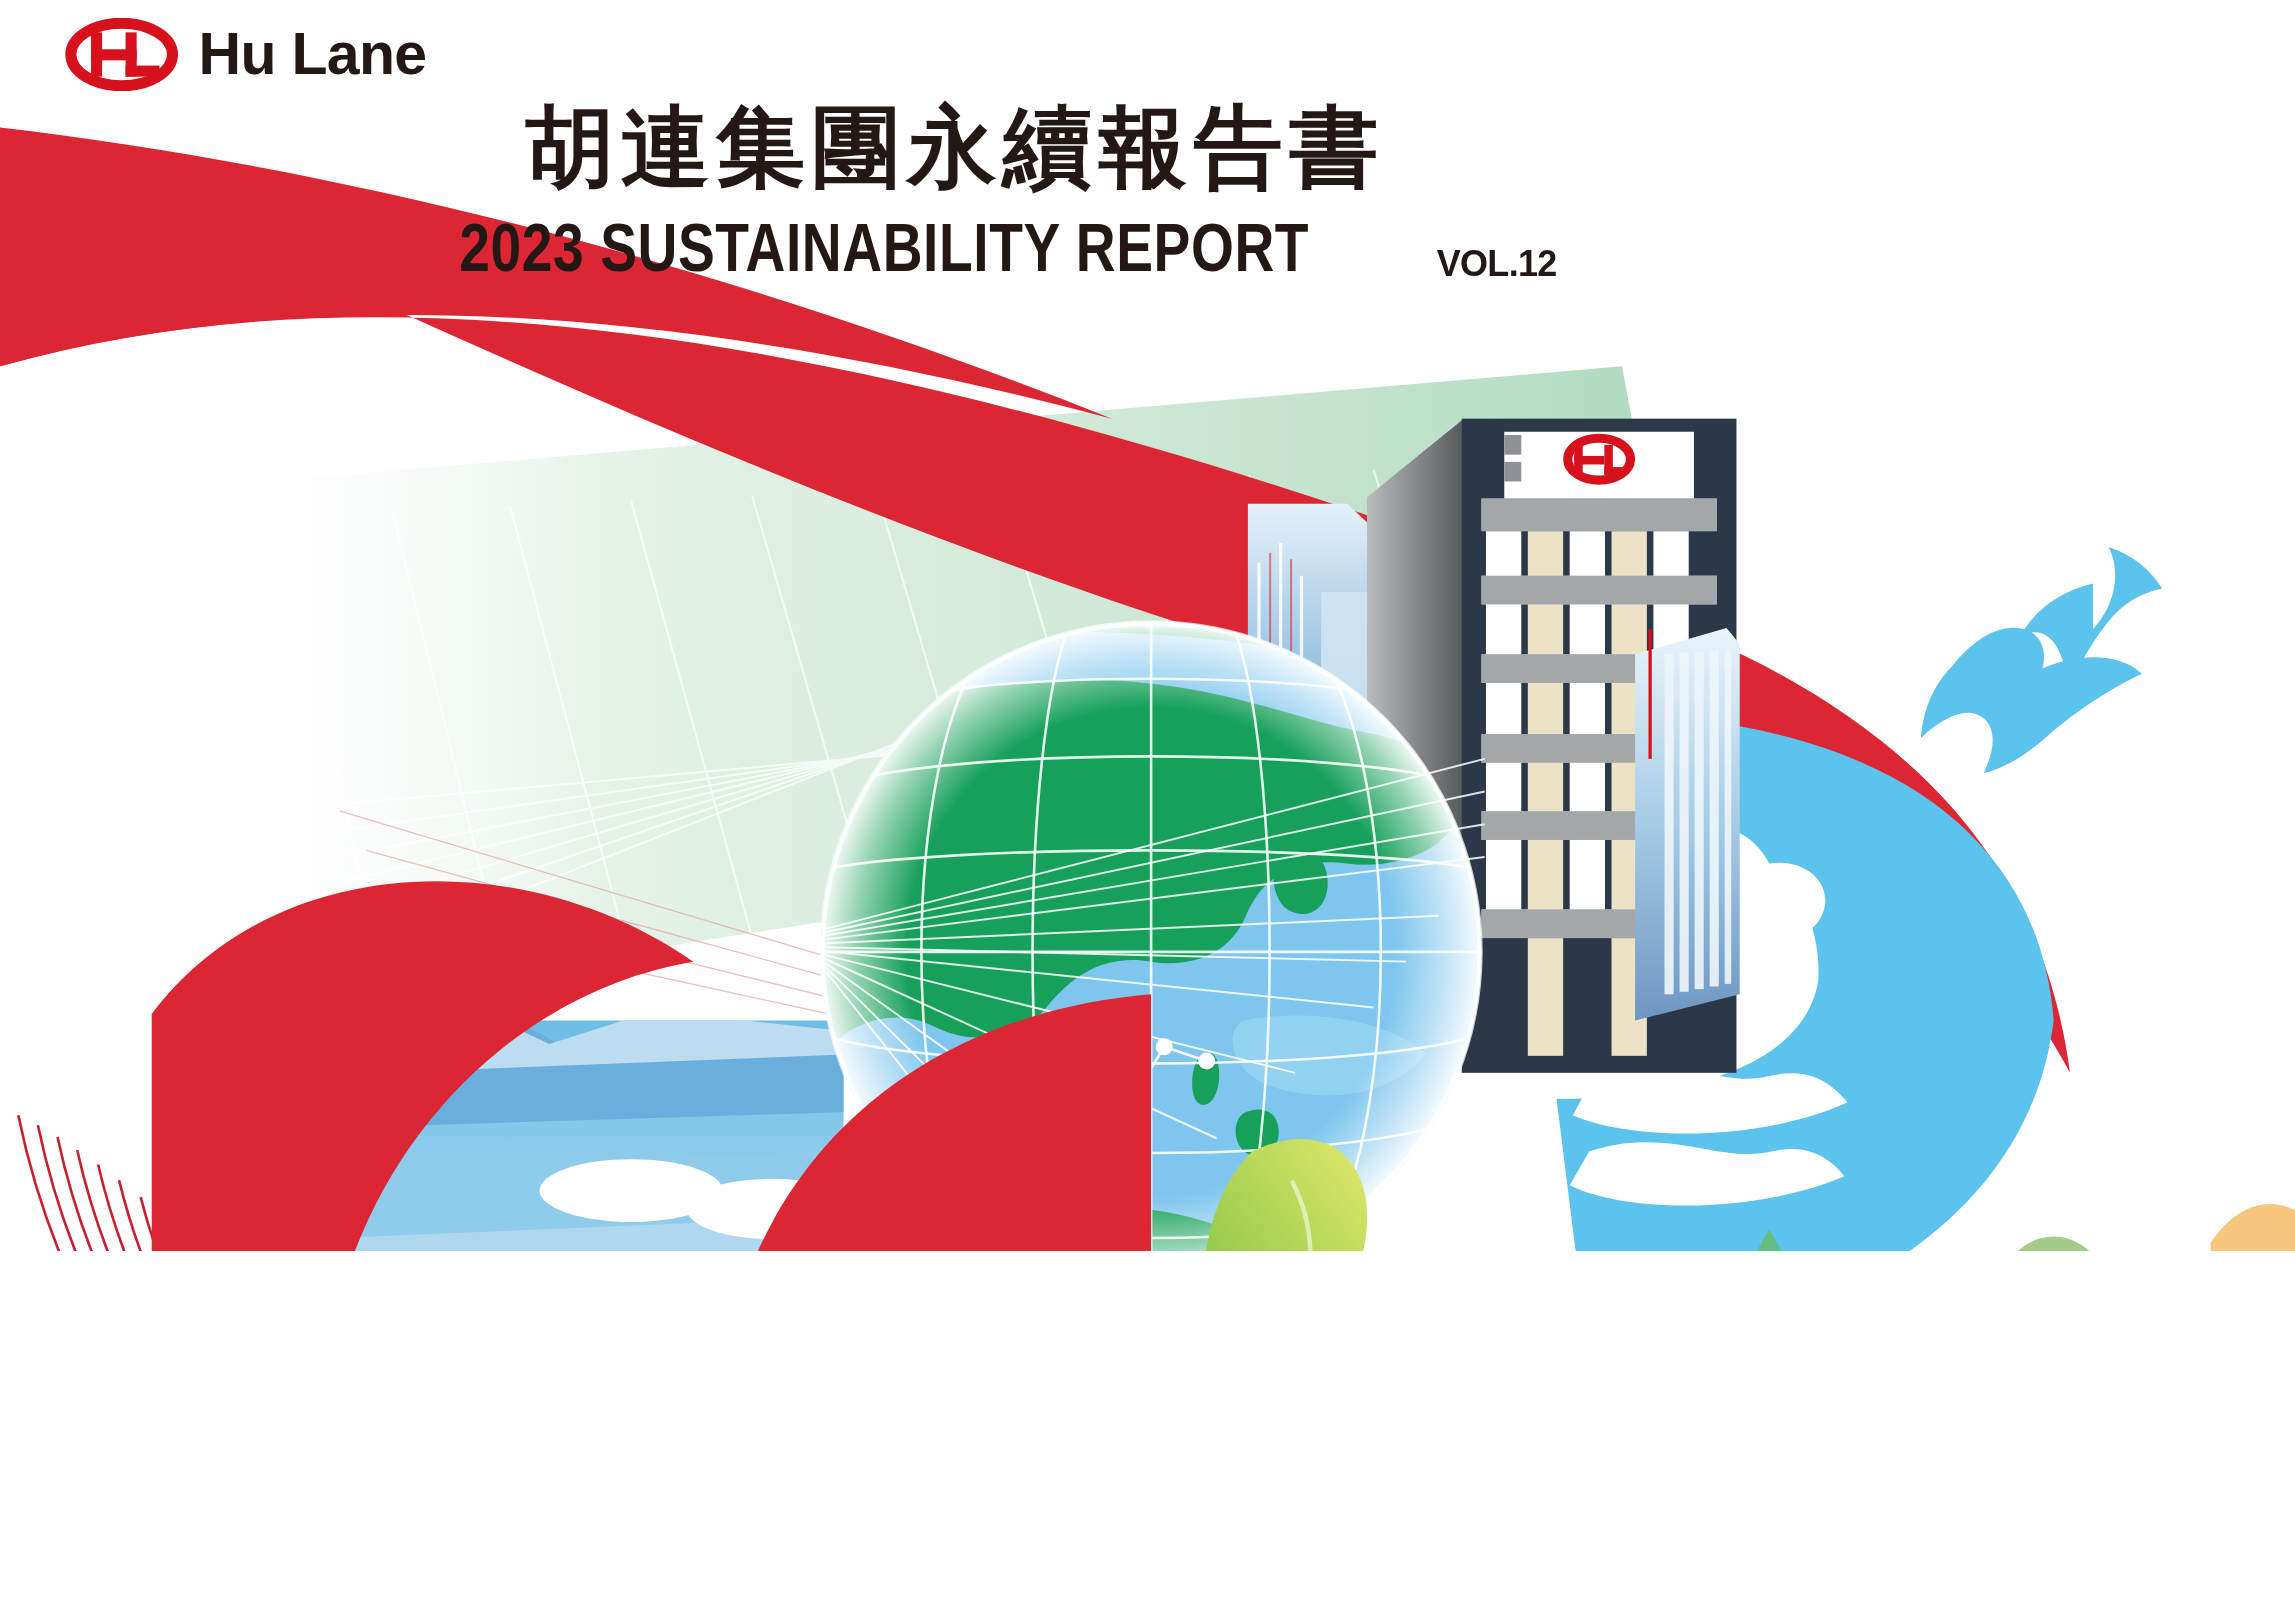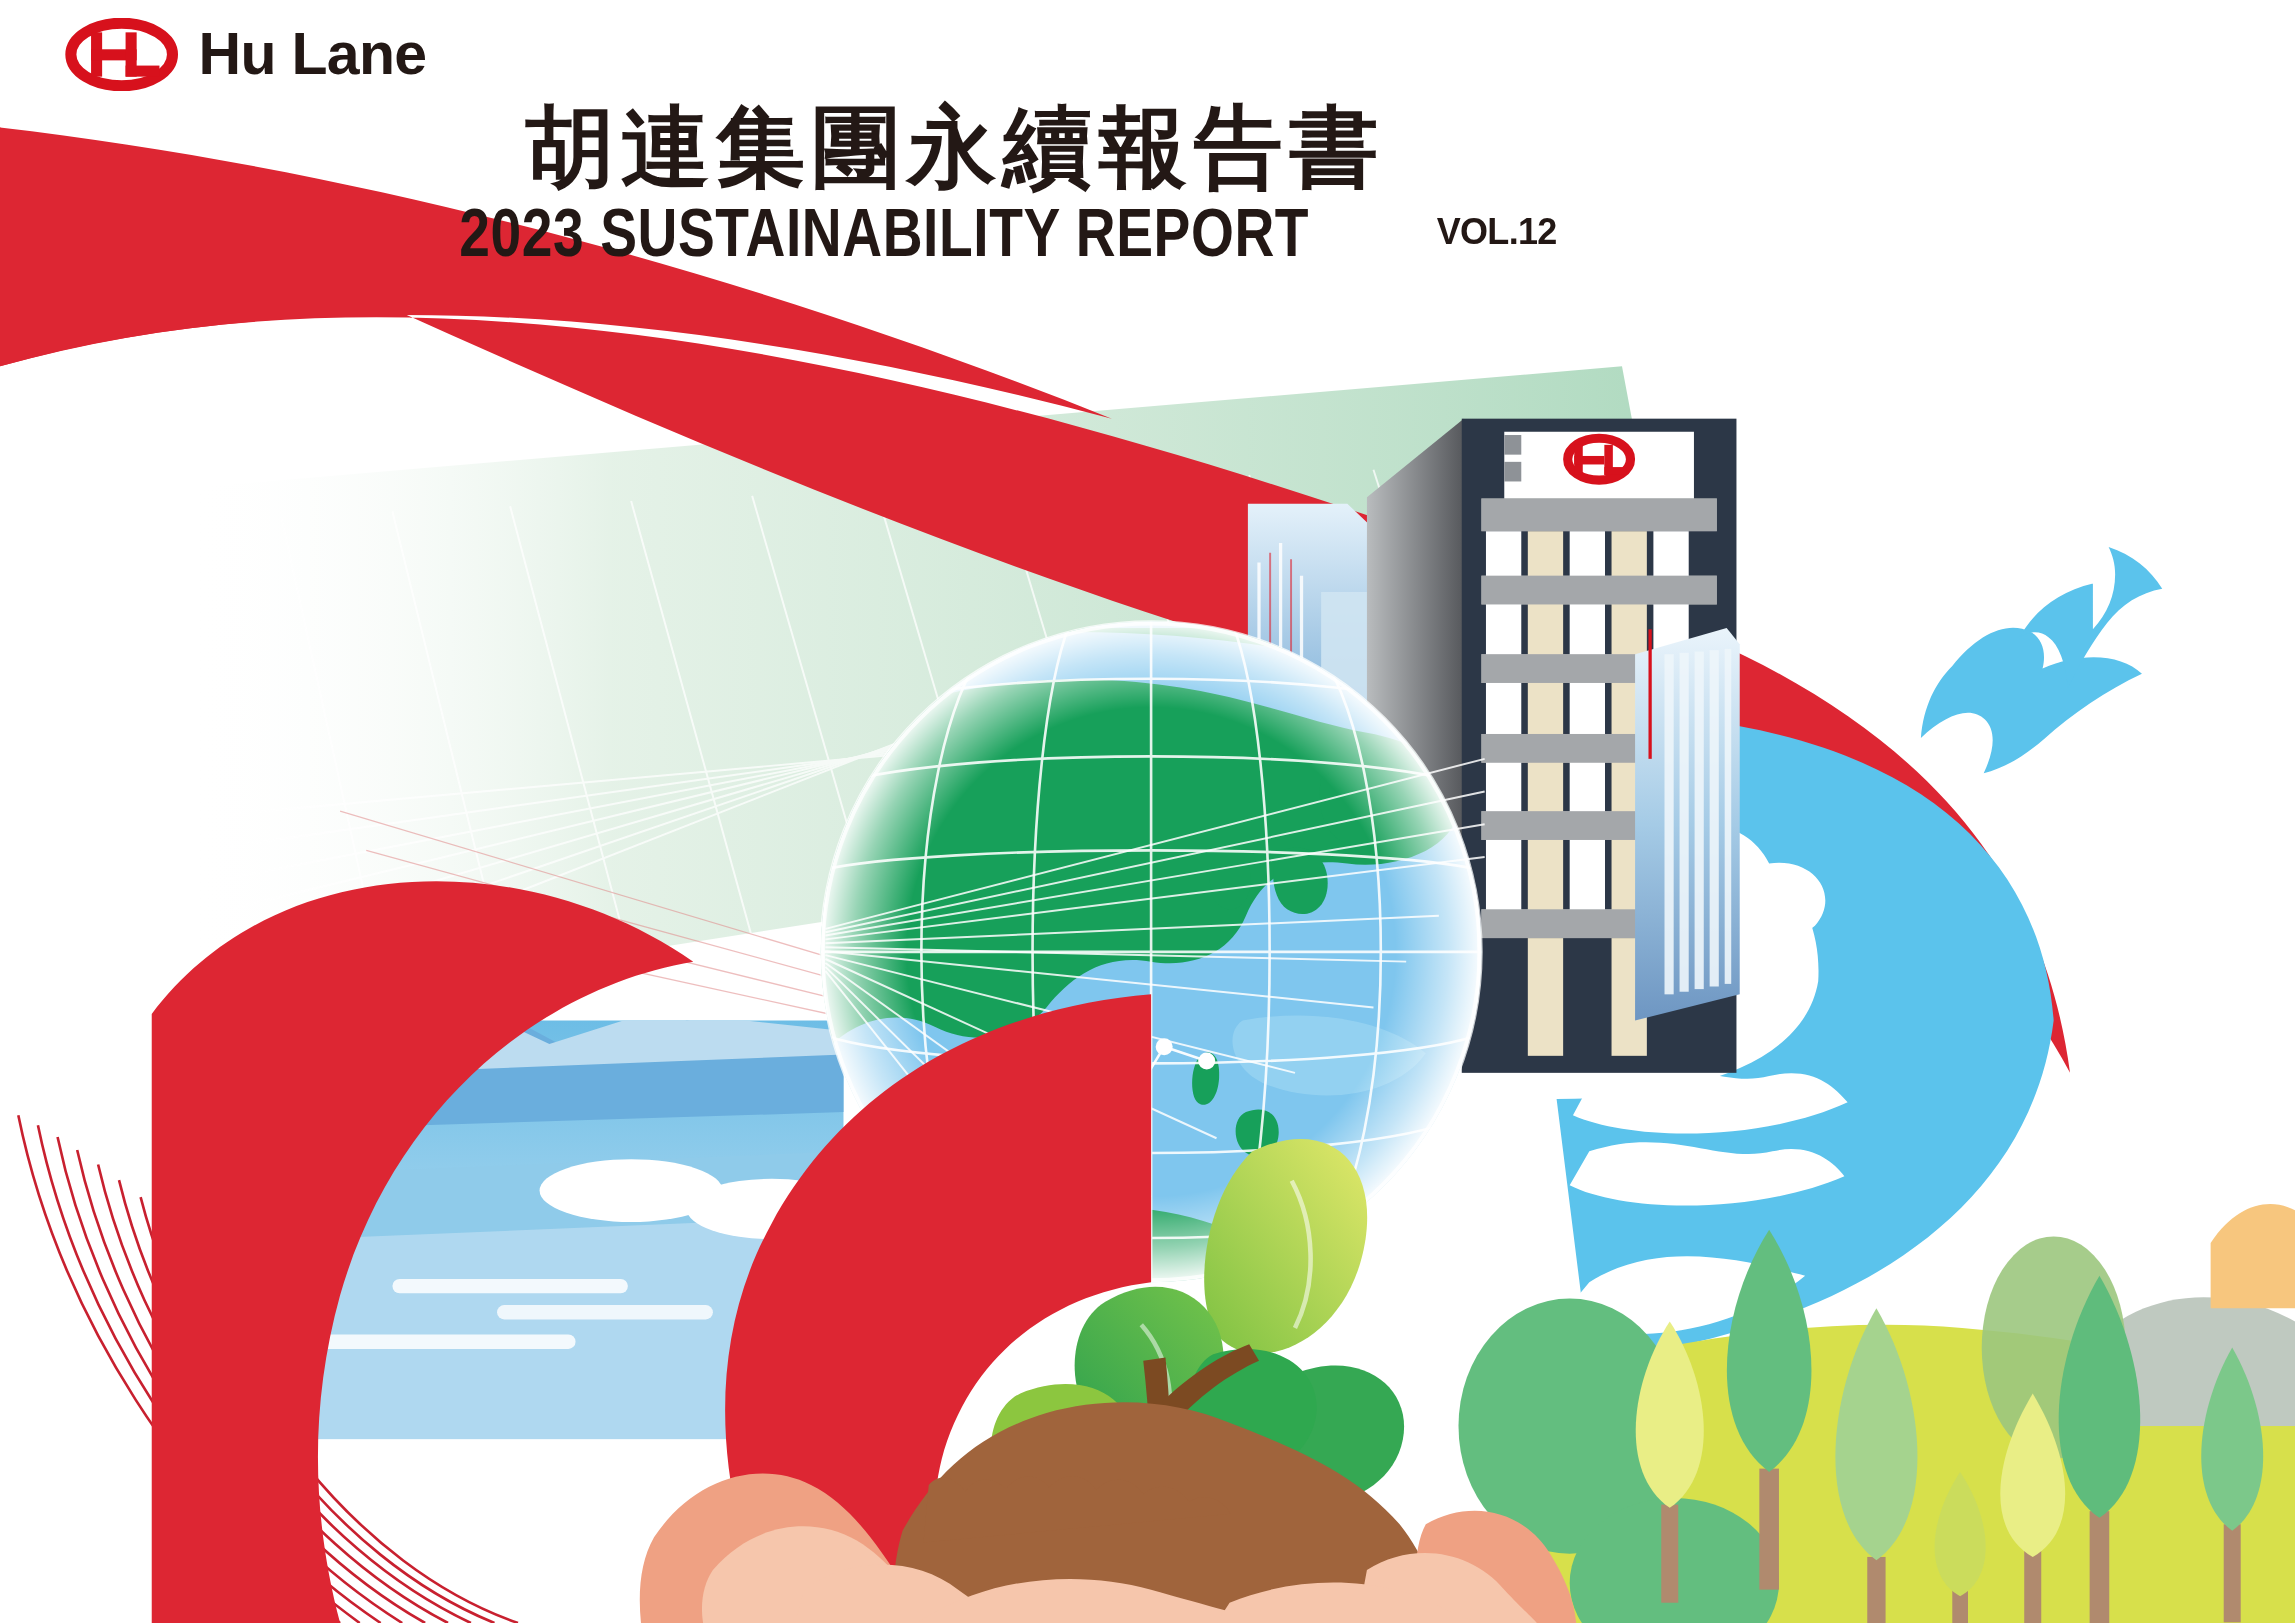--- a/index.html
+++ b/index.html
@@ -1,19 +1,19 @@
 <!DOCTYPE html>
 <html style="font-size:10.5px"><head>
 <meta charset="utf-8">
 <style>
   html,body{margin:0;padding:0;background:#fff;}
   *{box-sizing:border-box;}
   #cover{
     position:relative;
-    width:2295px;height:1623px;
+    width:2295px;height:1251px;
     background:#ffffff;
     overflow:hidden;
     font-family:"Liberation Sans", sans-serif;
   }
   #art{position:absolute;left:0;top:0;width:2295px;height:1623px;}
   
   #logo-block{
     position:absolute;left:65px;top:18.3px;
     display:flex;align-items:center;gap:19.6px;
     z-index:40;
@@ -28,22 +28,22 @@
     position:absolute;left:0;top:98px;width:1910px;
     text-align:center;z-index:40;
   }
   #title-zh{
     font-family:"DejaVu Sans","Liberation Sans",sans-serif;
     font-size:89px;font-weight:bold;color:#231815;
     letter-spacing:6.5px;line-height:1.12;
     white-space:nowrap;
   }
   #subtitle-row{
-    display:flex;align-items:center;justify-content:center;
-    margin-top:0;white-space:nowrap;gap:46px;
+    display:flex;align-items:flex-end;justify-content:center;
+    margin-top:15px;white-space:nowrap;gap:46px;
   }
   #title-en{
     font-size:69px;font-weight:bold;color:#231815;
     letter-spacing:0.7px;line-height:1;
     transform:scaleX(0.80);transform-origin:center bottom;
   }
   #vol{
     font-size:36px;font-weight:bold;color:#231815;
     letter-spacing:-0.7px;line-height:1;margin-left:-25px;
   }

